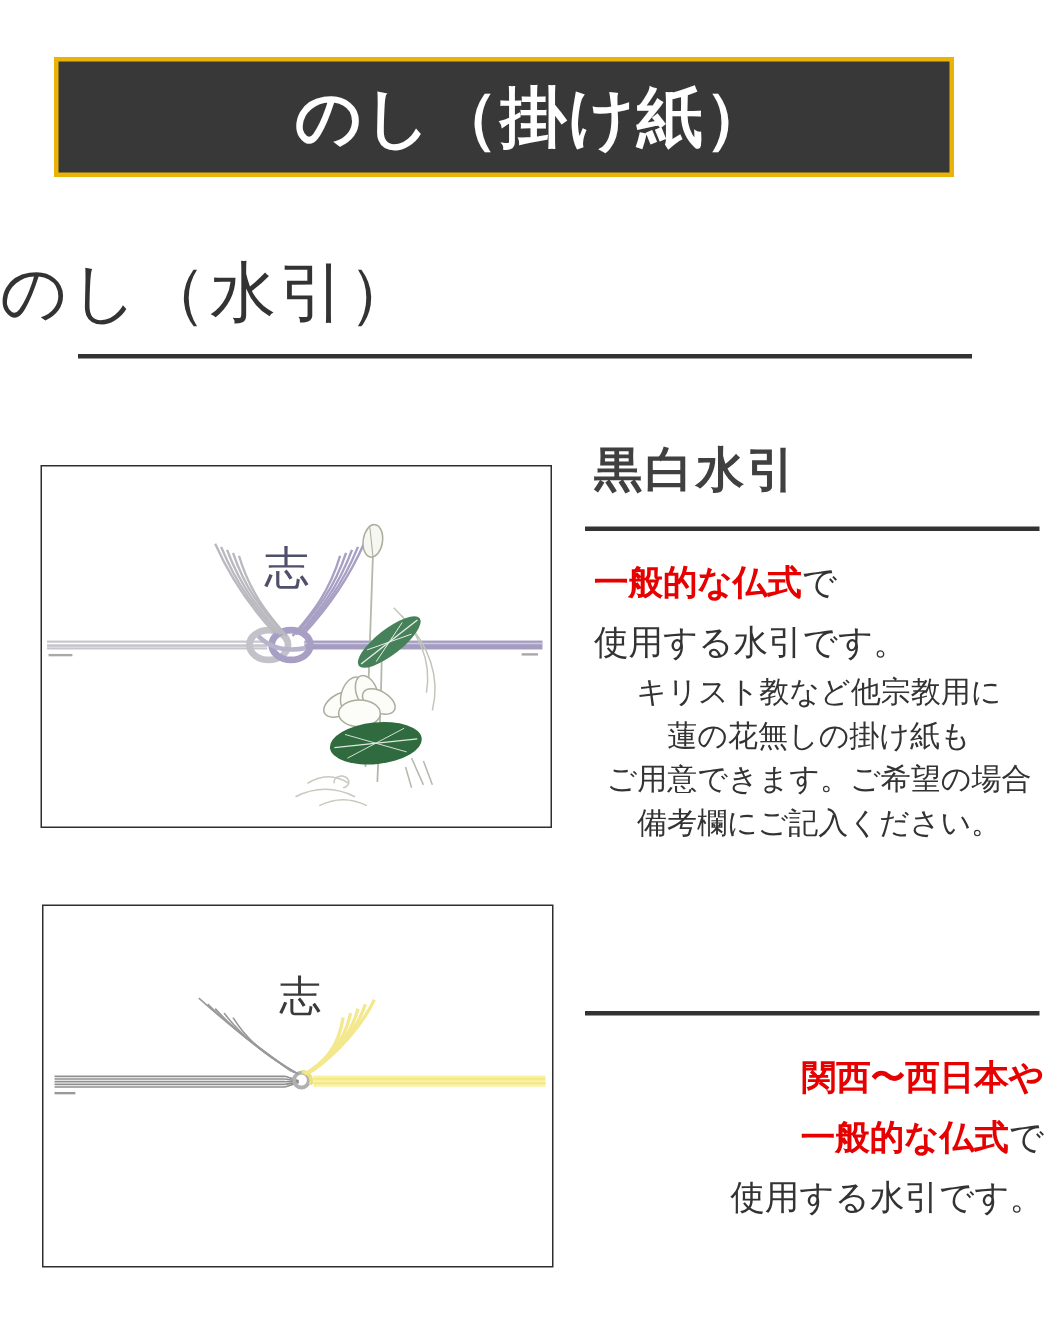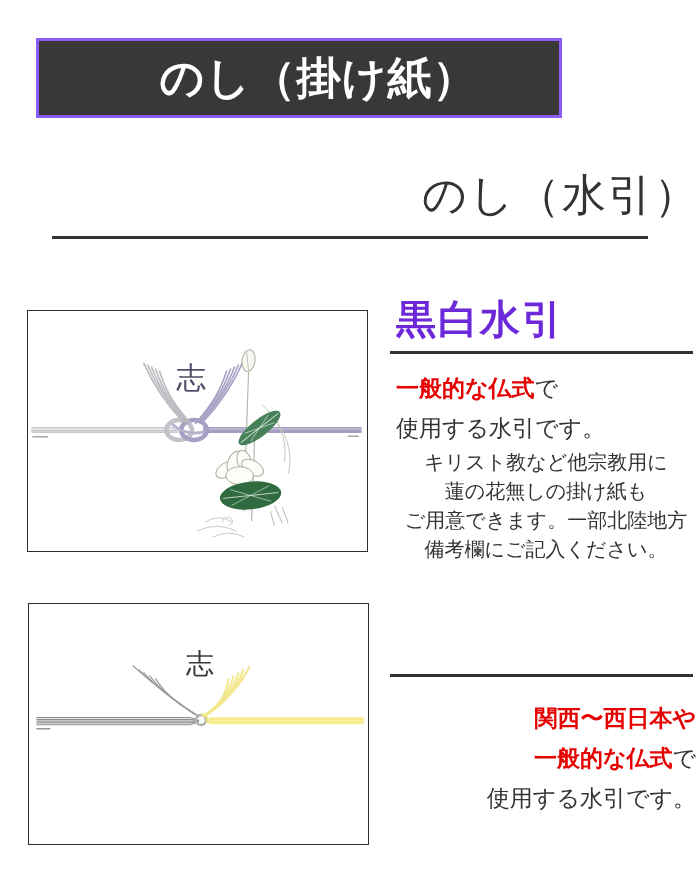--- a/index.html
+++ b/index.html
@@ -2,48 +2,48 @@
 <html lang="ja"><head>
 <meta charset="utf-8">
 <style>
   html,body{margin:0;padding:0;background:#ffffff;}
   .canvas{
     position:relative;width:700px;height:885px;background:#ffffff;
     font-family:"Liberation Sans","DejaVu Sans",sans-serif;color:#333333;overflow:hidden;
   }
   
   .banner{
-    position:absolute;left:36px;top:38px;width:526px;height:80px;
-    background:#383838;border:3px solid #8b5cf6;box-sizing:border-box;
+    position:absolute;left:36px;top:38px;width:600px;height:80px;
+    background:#383838;border:3px solid #eab308;box-sizing:border-box;
     display:flex;align-items:center;justify-content:center;padding-left:39px;
   }
   .banner-title{
     font-family:"Liberation Serif","DejaVu Serif",serif;
     font-size:44px;font-weight:700;color:#ffffff;letter-spacing:1px;white-space:nowrap;
   }
   
   .section-title{
-    position:absolute;left:0;top:166px;width:100%;text-align:right;
+    position:absolute;left:0;top:166px;width:100%;text-align:left;
     font-family:"Liberation Serif","DejaVu Serif",serif;
     font-size:44px;color:#333333;letter-spacing:2px;white-space:nowrap;
   }
   .rule-main{position:absolute;left:52px;top:236px;width:596px;height:3px;background:#333333;}
   
   .noshi-figure{
     position:absolute;width:341px;height:242px;background:#ffffff;
     border:1px solid #2e2e2e;box-sizing:border-box;
   }
   #fig1{left:27px;top:310px;}
   #fig2{left:28px;top:603px;}
   .noshi-figure svg{display:block;width:100%;height:100%;}
   
   .desc-heading{
     position:absolute;left:396px;width:300px;
     font-family:"Liberation Serif","DejaVu Serif",serif;
-    font-size:40px;font-weight:600;color:#6d28d9;letter-spacing:2px;white-space:nowrap;
+    font-size:32px;font-weight:600;color:#404040;letter-spacing:2px;white-space:nowrap;
   }
   #heading1{top:292px;}
   #heading2{top:604px;}
   .heading-rule{position:absolute;left:390px;width:303px;height:3px;background:#333333;}
   #rule1{top:351px;}
   #rule2{top:674px;}
   .desc-body{
     position:absolute;left:396px;width:300px;
     font-size:23px;line-height:40px;color:#333333;white-space:nowrap;
   }
@@ -151,21 +151,21 @@
   <div class="heading-rule" id="rule1"></div>
 
   <div class="desc-body" id="body1">
     <div><span class="red">一般的な仏式</span><span>で</span></div>
     <div>使用する水引です。</div>
   </div>
 
   <div class="desc-notes" id="notes1">
     <div>キリスト教など他宗教用に</div>
     <div>蓮の花無しの掛け紙も</div>
-    <div>ご用意できます。一部北陸地方</div>
+    <div>ご用意できます。ご希望の場合</div>
     <div>備考欄にご記入ください。</div>
   </div>
 
   <figure class="noshi-figure" id="fig2" style="margin:0;">
     <svg viewBox="0 0 341 242">
 
       <g stroke="#8f8f8f" stroke-width="1.1" fill="none">
         <line x1="7" y1="114.5" x2="162" y2="114.5"></line>
         <line x1="7" y1="116.3" x2="162" y2="116.3"></line>
         <line x1="7" y1="118.1" x2="162" y2="118.1"></line>

